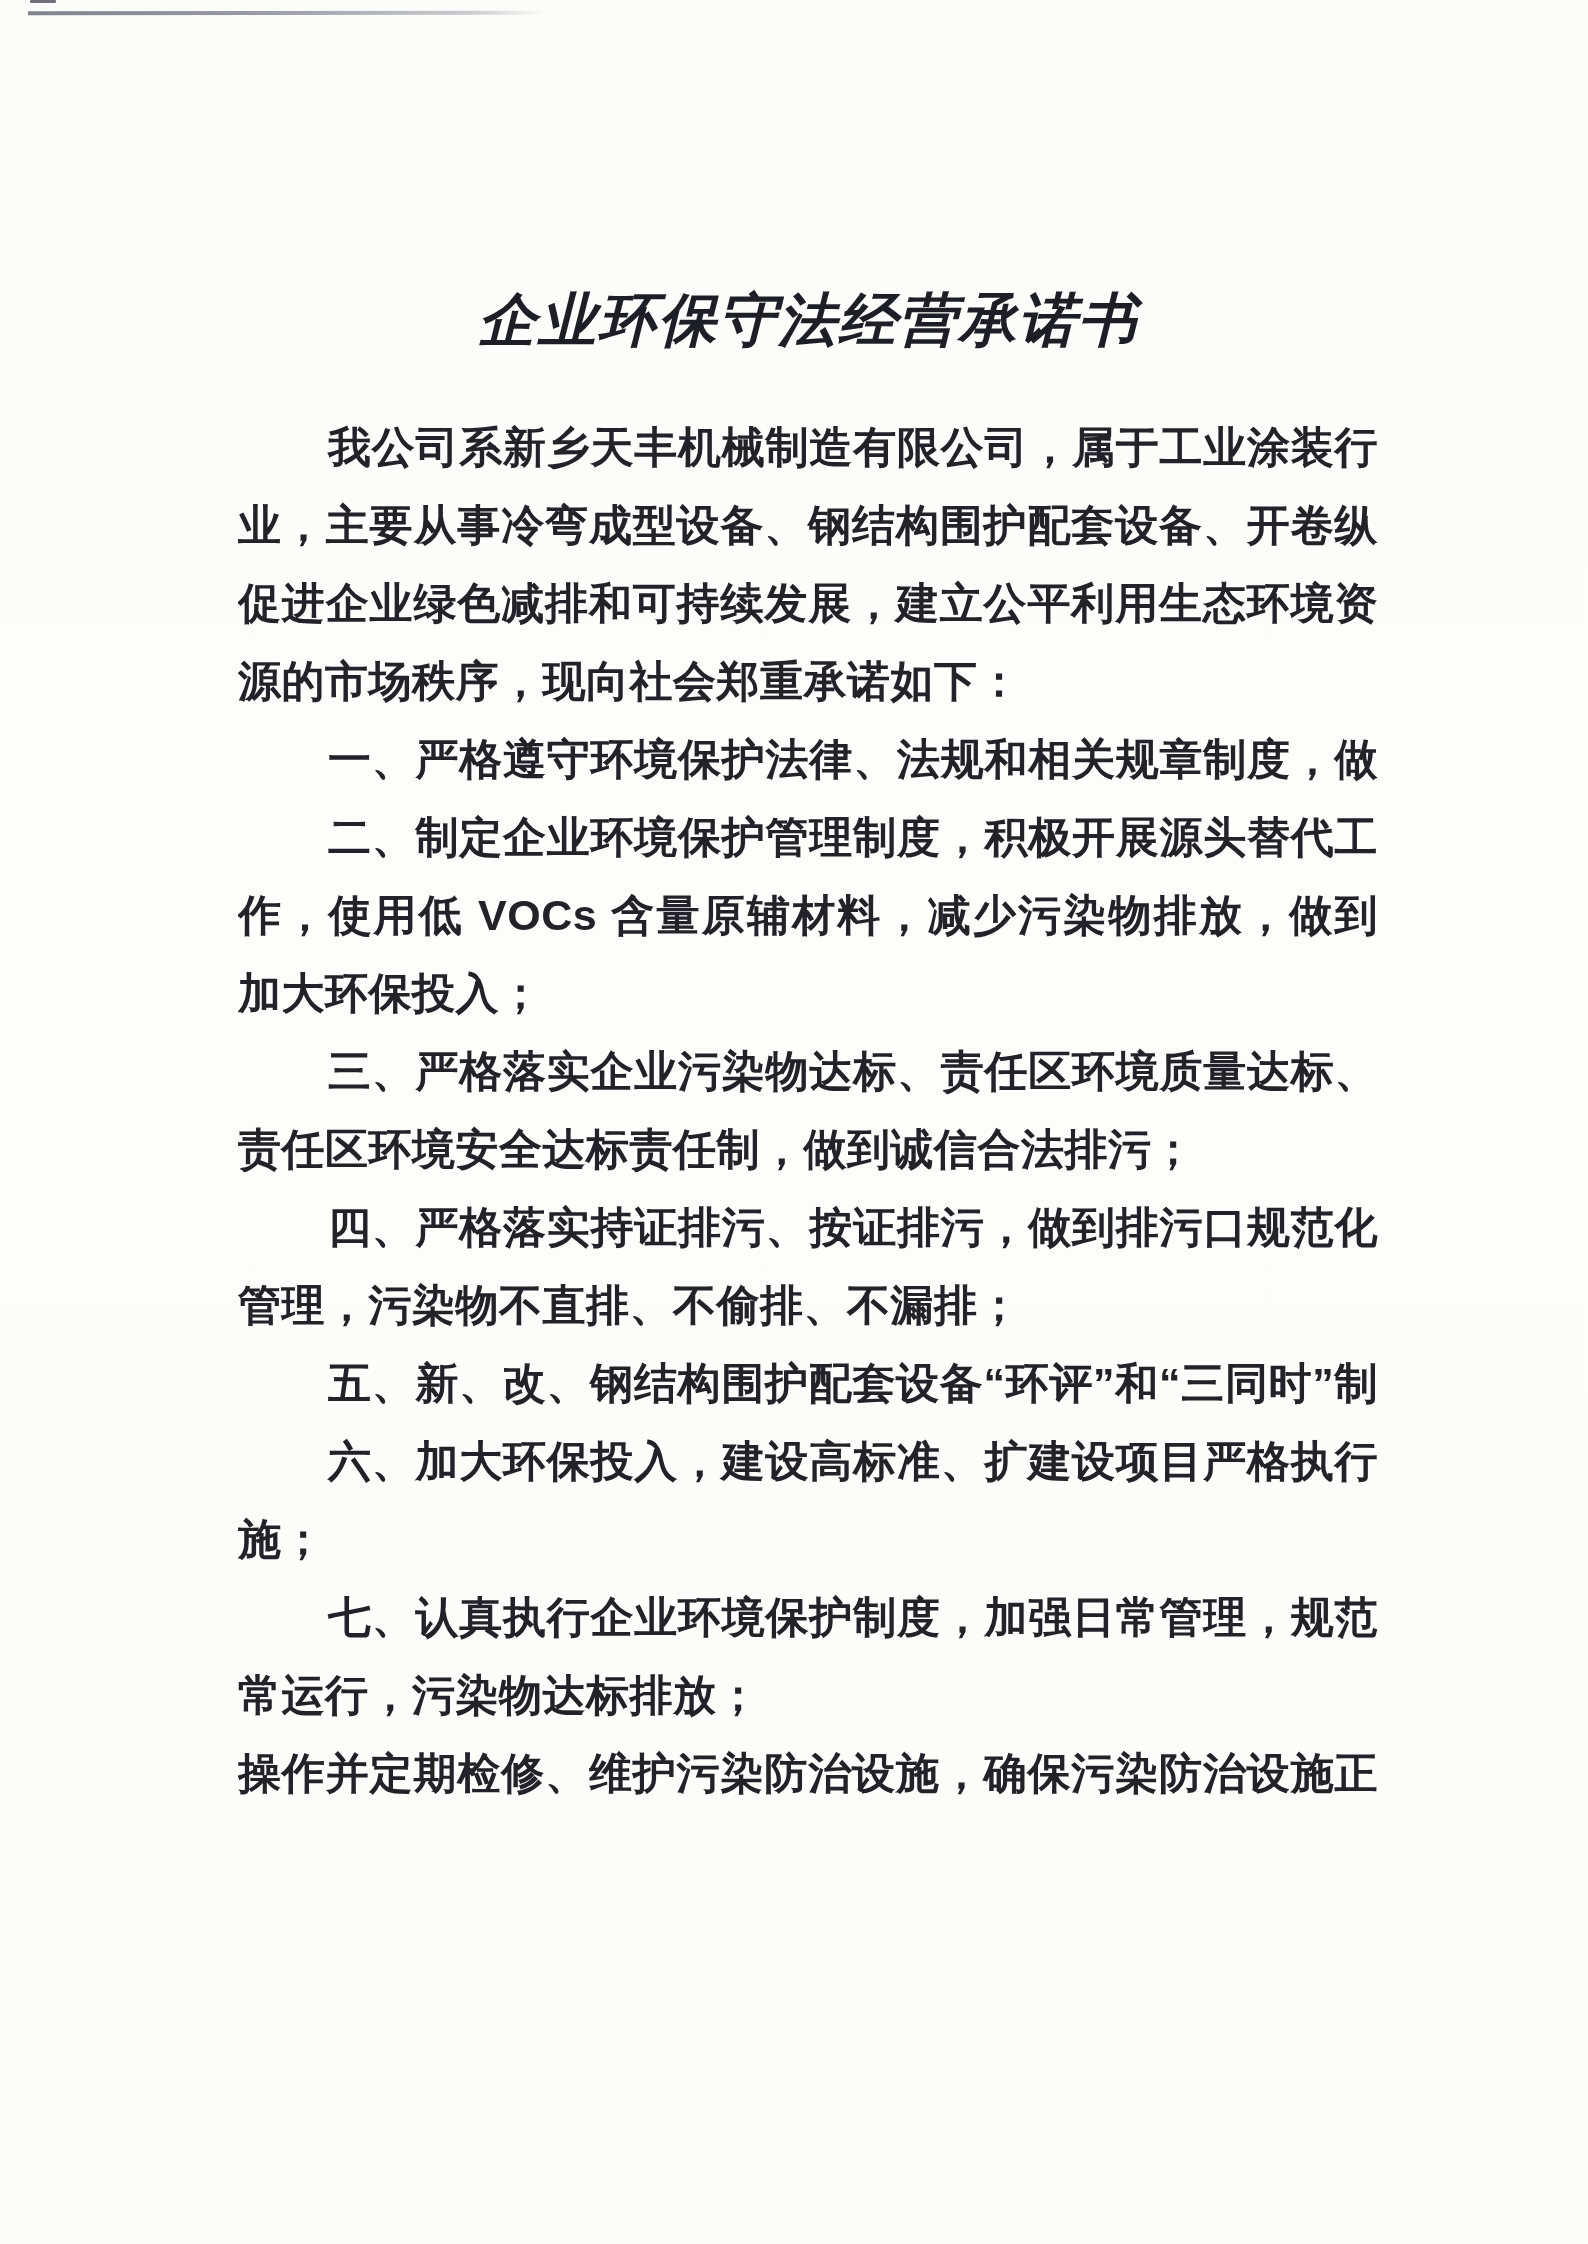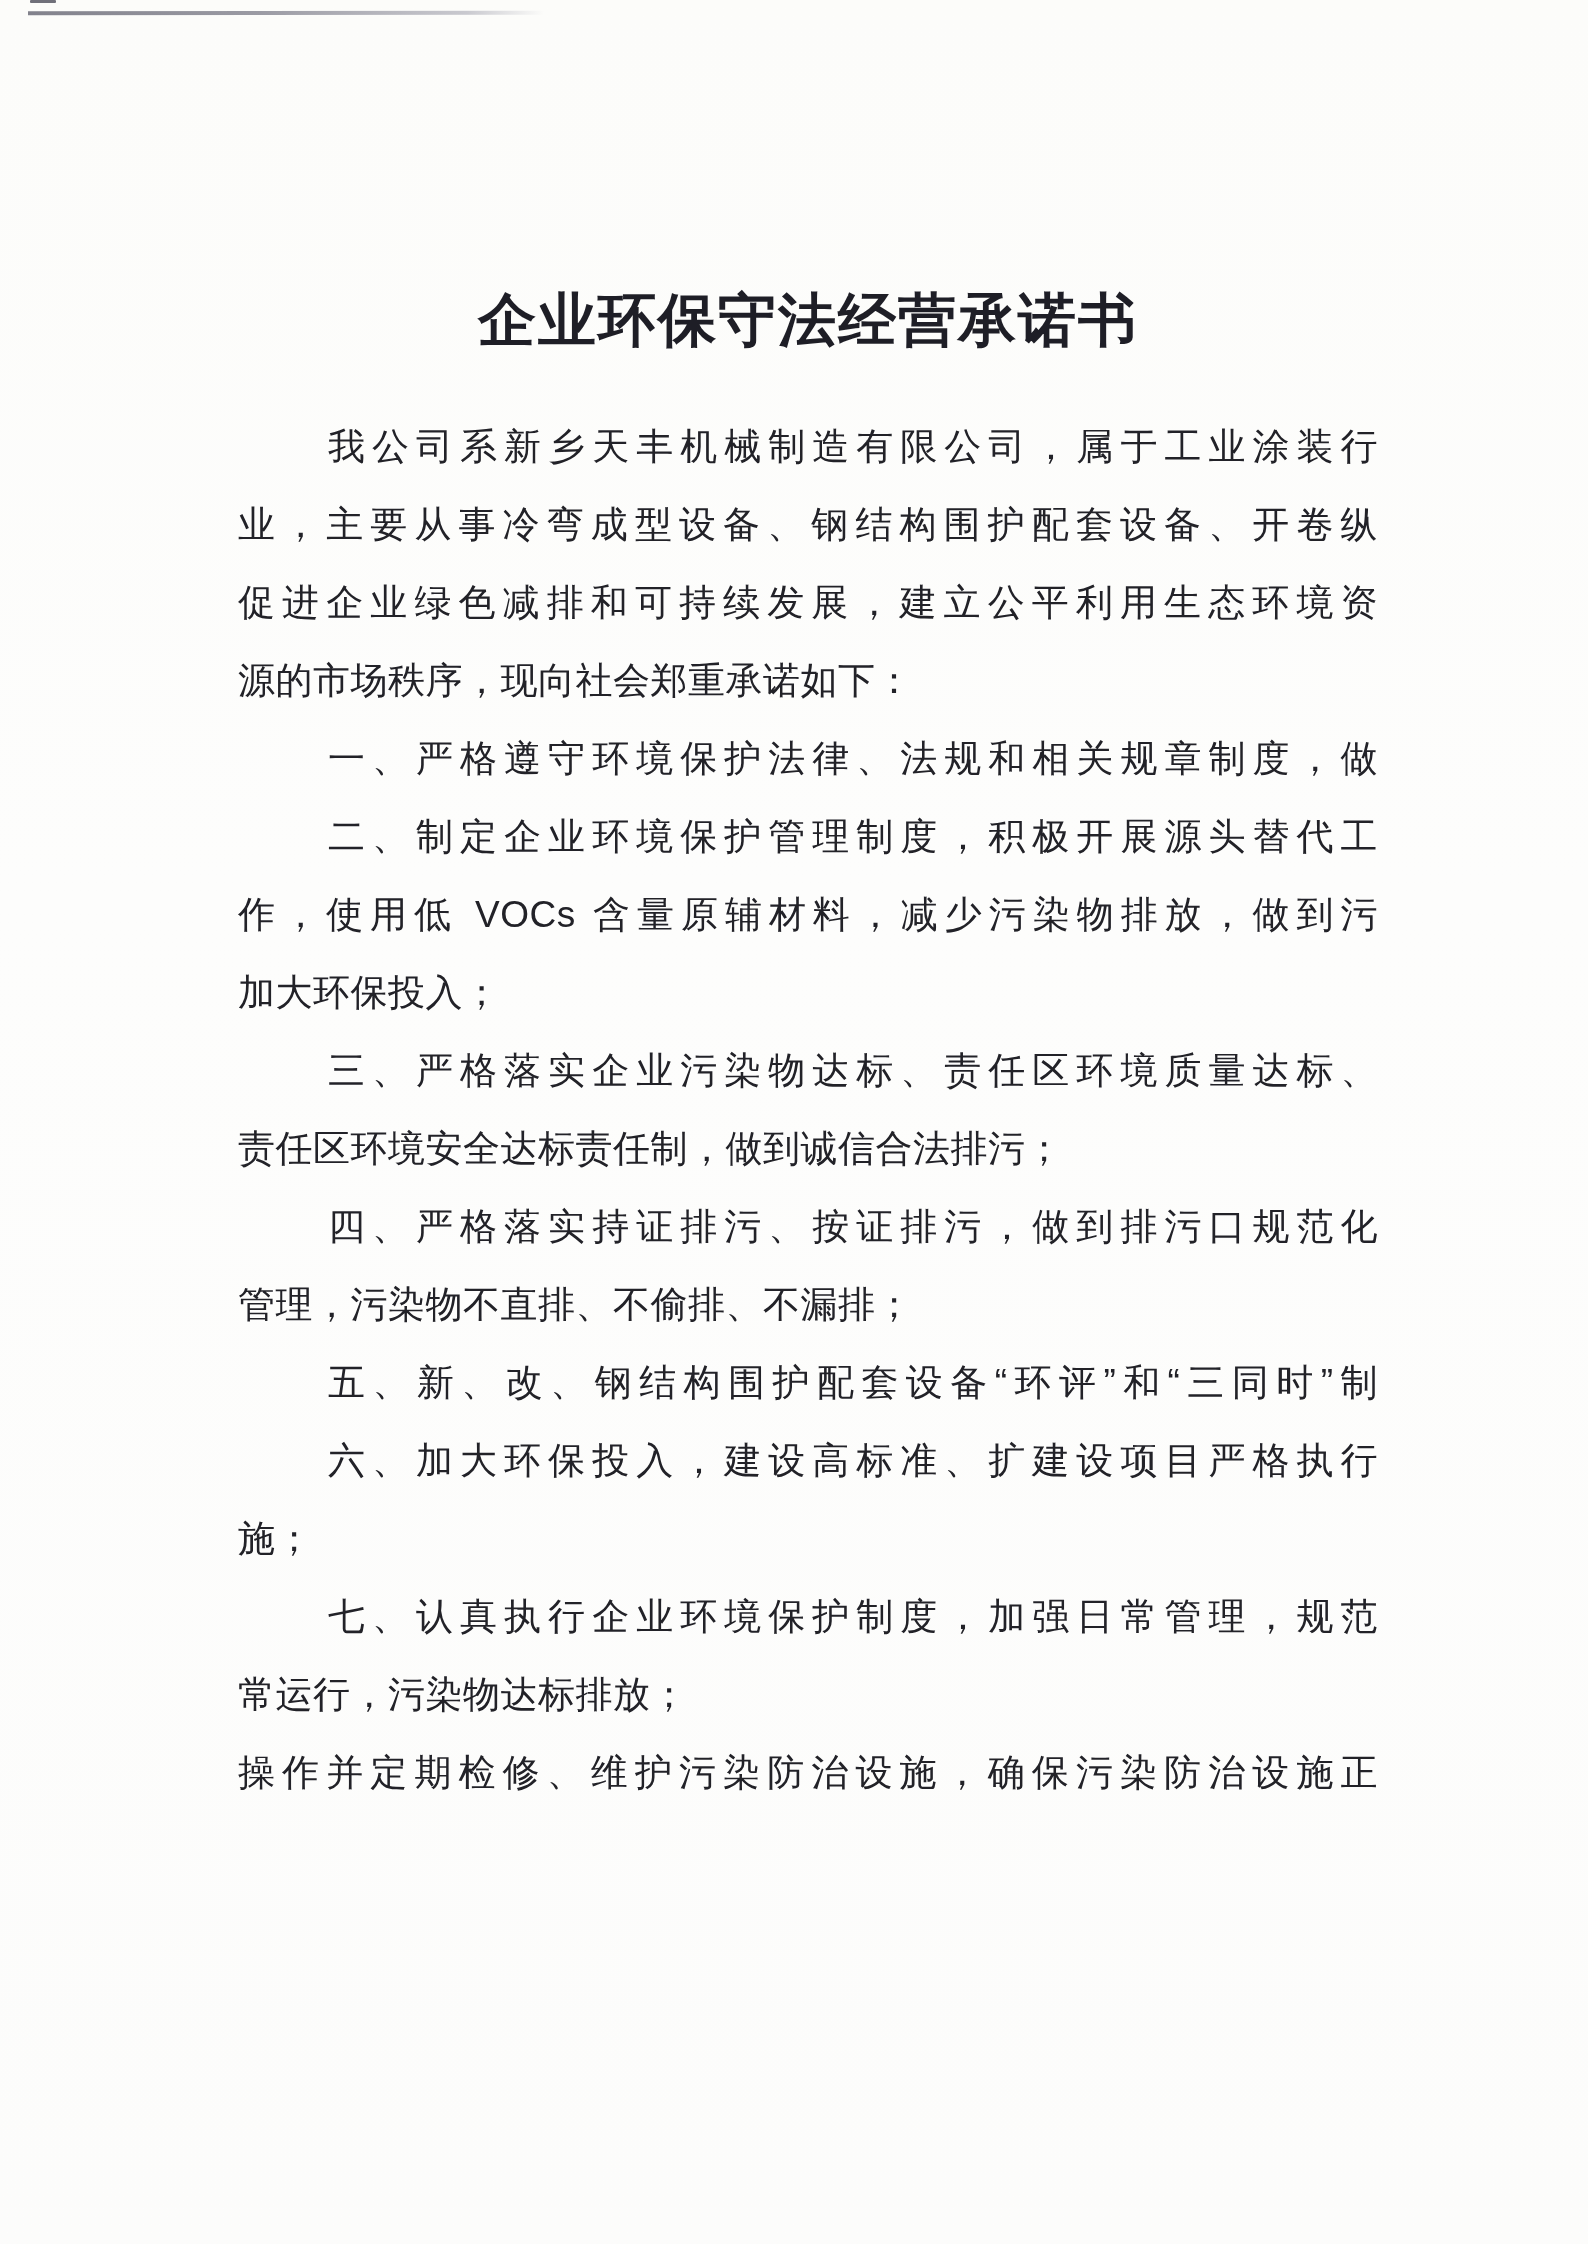--- a/index.html
+++ b/index.html
@@ -44,30 +44,31 @@
     width: 1140px;
   }
   .title {
     margin: 0 0 48px 0;
     font-size: 58px;
     line-height: 80px;
     font-weight: 700;
     letter-spacing: 2px;
     text-align: center;
     color: #1e1e26;
+    font-style: italic;
   }
   .para {
     margin: 0;
     padding: 0;
   }
   .line {
-    font-size: 37px;
+    font-size: 43px;
     line-height: 78px;
     height: 78px;
-    font-weight: 400;
+    font-weight: 700;
     letter-spacing: 0.5px;
     white-space: normal;
     overflow: hidden;
     color: #222228;
   }
   
   .jl {
     text-align: justify;
     text-align-last: justify;
   }

